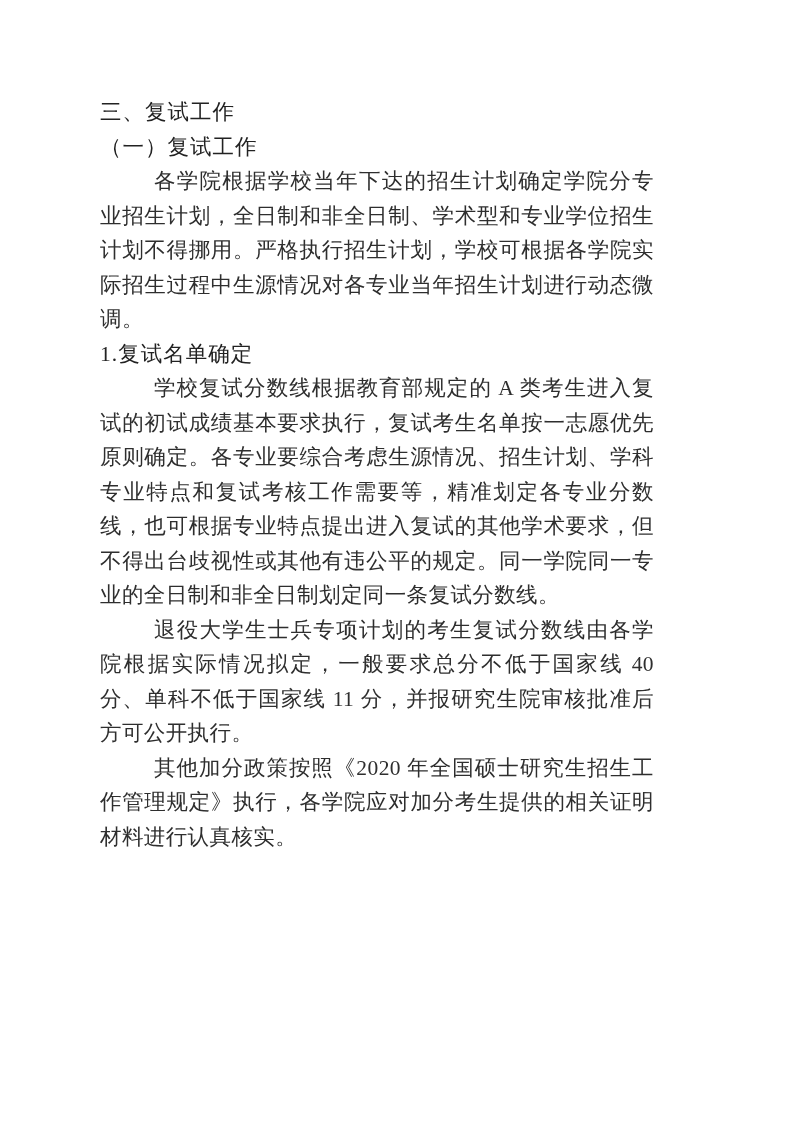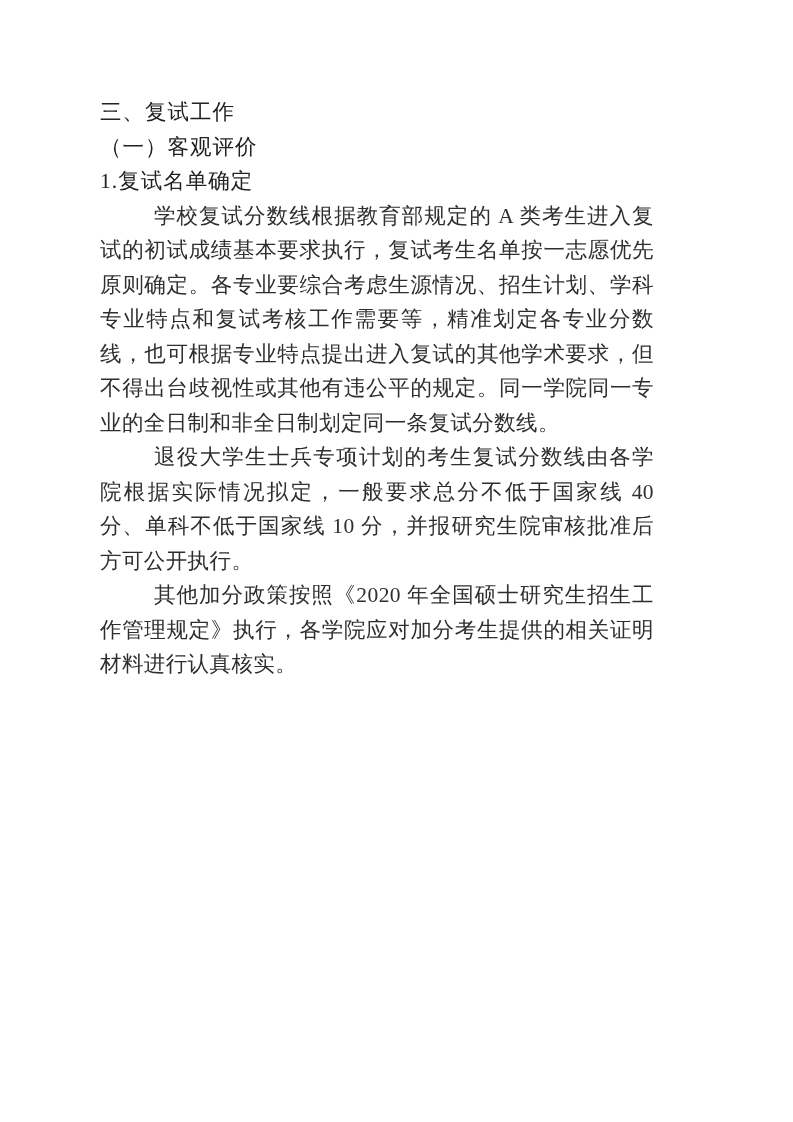--- a/index.html
+++ b/index.html
@@ -48,25 +48,26 @@
   .hd-lvl2 { padding-left: 40px; }
   .hd-lvl3 { padding-left: 53px; }
 </style>
 </head>
 <body>
 
 <article class="doc">
   <h2 class="hd hd-lvl1">三、复试工作</h2>
 
 
-  <h3 class="hd hd-lvl2">（一）客观评价</h3>
+  <h3 class="hd hd-lvl2">（一）复试工作</h3>
 
+  <p class="para">各学院根据学校当年下达的招生计划确定学院分专业招生计划，全日制和非全日制、学术型和专业学位招生计划不得挪用。严格执行招生计划，学校可根据各学院实际招生过程中生源情况对各专业当年招生计划进行动态微调。</p>
 
 
   <h4 class="hd hd-lvl3">1.复试名单确定</h4>
 
   <p class="para">学校复试分数线根据教育部规定的 A 类考生进入复试的初试成绩基本要求执行，复试考生名单按一志愿优先原则确定。各专业要综合考虑生源情况、招生计划、学科专业特点和复试考核工作需要等，精准划定各专业分数线，也可根据专业特点提出进入复试的其他学术要求，但不得出台歧视性或其他有违公平的规定。同一学院同一专业的全日制和非全日制划定同一条复试分数线。</p>
 
-  <p class="para">退役大学生士兵专项计划的考生复试分数线由各学院根据实际情况拟定，一般要求总分不低于国家线 40 分、单科不低于国家线 10 分，并报研究生院审核批准后方可公开执行。</p>
+  <p class="para">退役大学生士兵专项计划的考生复试分数线由各学院根据实际情况拟定，一般要求总分不低于国家线 40 分、单科不低于国家线 11 分，并报研究生院审核批准后方可公开执行。</p>
 
   <p class="para">其他加分政策按照《2020 年全国硕士研究生招生工作管理规定》执行，各学院应对加分考生提供的相关证明材料进行认真核实。</p>
 
 </article>
 
 </body></html>

